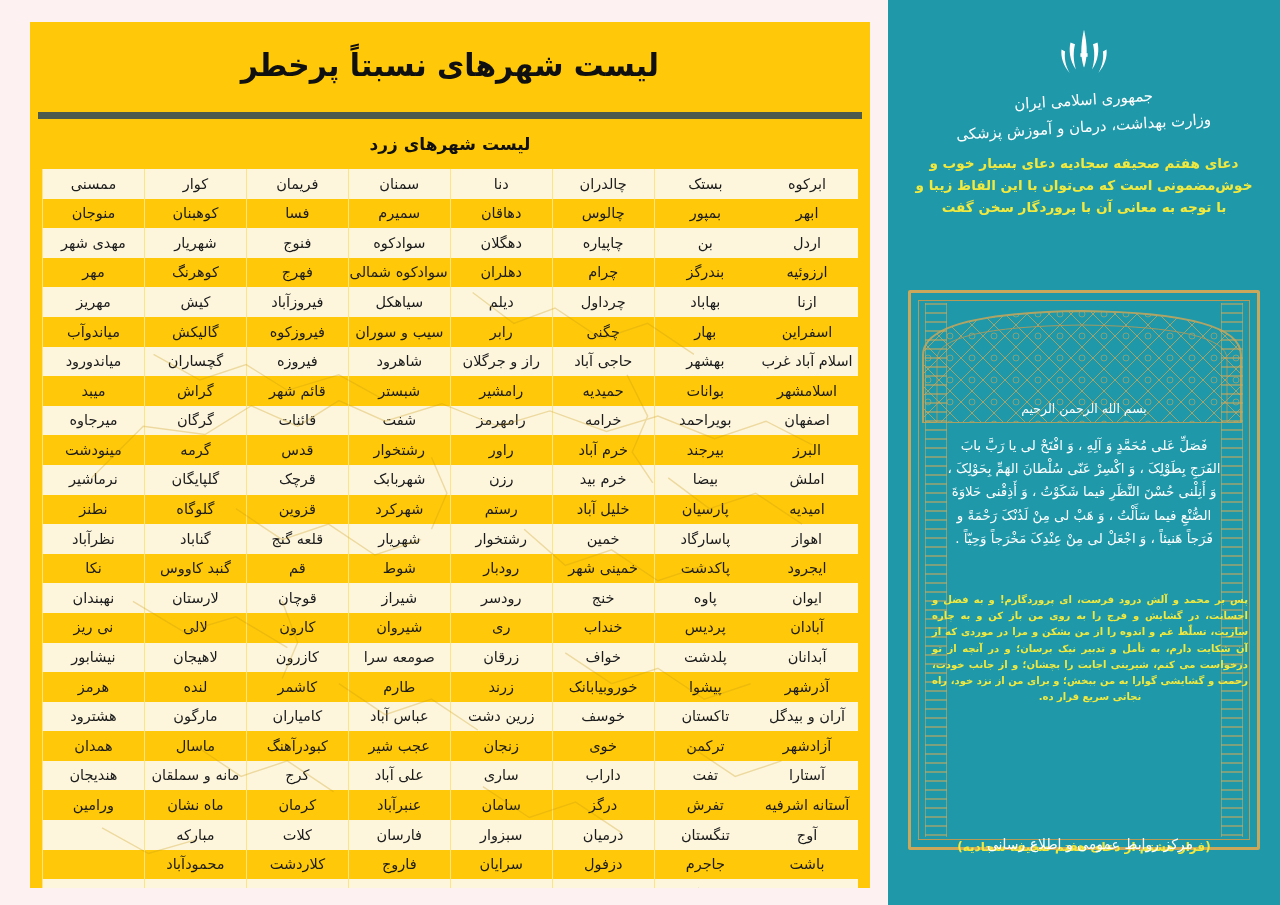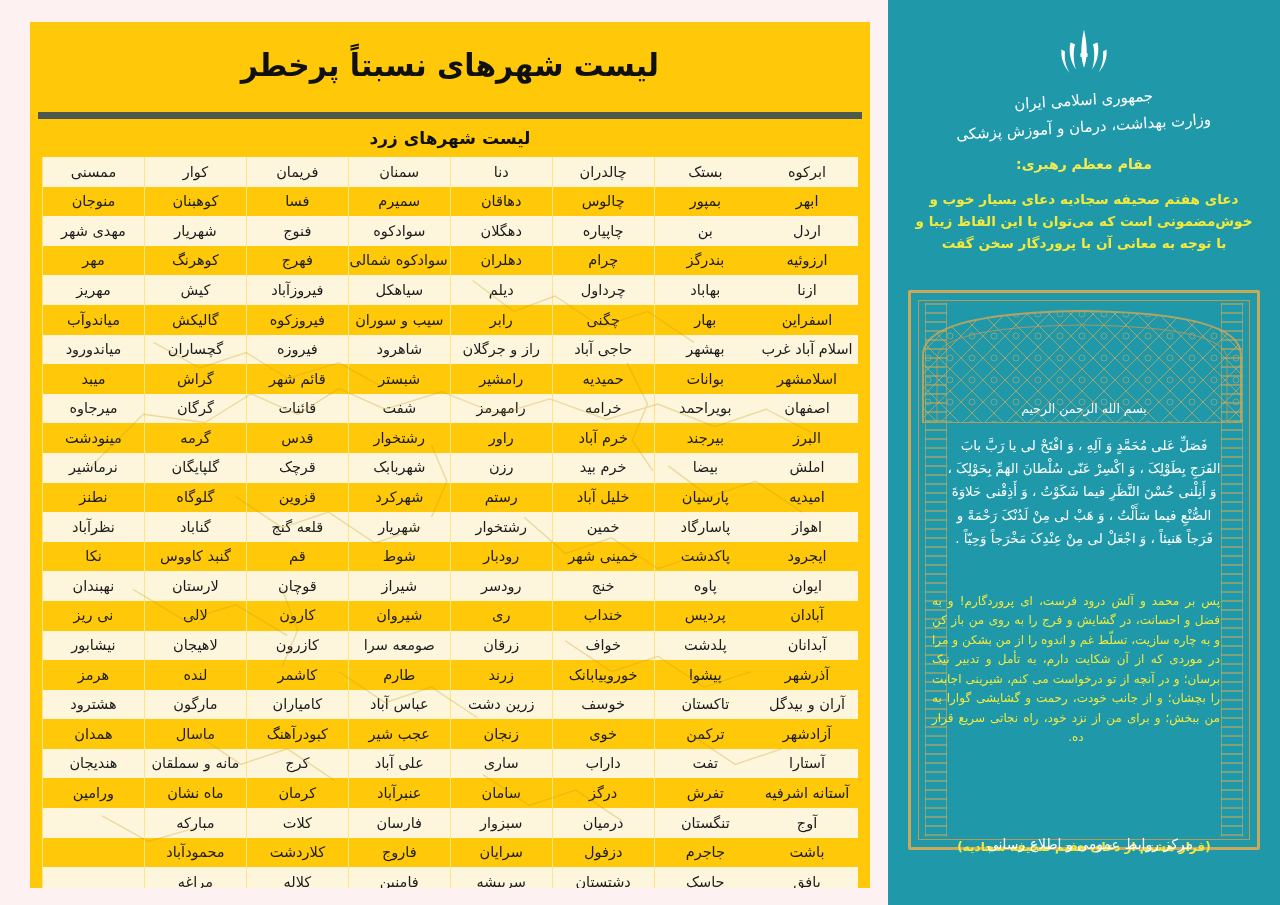--- a/index.html
+++ b/index.html
@@ -38,21 +38,21 @@
     line-height: 1;
     transform: scaleX(0.96);
   }
   #divider {
     height: 7px;
     background: #4c5a4e;
     margin: 4px 8px 0 8px;
     flex: 0 0 auto;
   }
   #sub-title-band {
-    height: 38px;
+    height: 50px;
     display: flex; align-items: center; justify-content: center;
     flex: 0 0 auto;
   }
   #sub-title {
     font-size: 17px; font-weight: bold; color: #101010;
   }
 
   
   #table-wrap {
     flex: 1 1 auto;
@@ -180,27 +180,27 @@
     color: #ffffff;
     font-size: 13.4px;
     line-height: 1.74;
     z-index: 3;
     letter-spacing: 0.5px;
   }
   #bismillah { display: block; font-size: 12.5px; margin-bottom: 14px; }
 
   #persian-block {
     position: absolute;
-    left: 44px; right: 60px;
+    left: 44px; right: 32px;
     top: 592px;
     text-align: justify;
     text-align-last: center;
     color: #f2e93f;
-    font-size: 12px;
-    font-weight: normal;
+    font-size: 10px;
+    font-weight: bold;
     line-height: 1.62;
     z-index: 3;
     letter-spacing: 0.2px;
   }
   #source-note {
     position: absolute;
     left: 44px; right: 44px;
     top: 840px;
     text-align: center;
     color: #f2e93f;
@@ -525,21 +525,20 @@
         <path d="M55 26 C56 34 53 44 46 52 C51 43 52 34 51 28 Z"></path>
         <rect x="26" y="30" width="8" height="4"></rect>
       </g>
     </svg>
 
     <div id="org-lines">
       <div><span id="org-line1">جمهوری اسلامی ایران</span></div>
       <div><span id="org-line2">وزارت بهداشت، درمان و آموزش پزشکی</span></div>
     </div>
 
-    <div id="leader-label">مقام معظم رهبری:</div>
 
     <p id="intro-text">دعای هفتم صحیفه سجادیه دعای بسیار خوب و خوش‌مضمونی است که می‌توان با این الفاظ زیبا و با توجه به معانی آن با پروردگار سخن گفت</p>
 
     <div id="arch-frame">
       <div id="arch-inner"></div>
       <svg id="arch-pattern" viewBox="0 0 330 120" preserveAspectRatio="none">
         <defs>
           <pattern id="lattice" width="22" height="22" patternUnits="userSpaceOnUse">
             <path d="M11 0 L22 11 L11 22 L0 11 Z" fill="none" stroke="#caa75a" stroke-width="0.9"></path>
             <circle cx="11" cy="11" r="3" fill="none" stroke="#caa75a" stroke-width="0.7"></circle>

